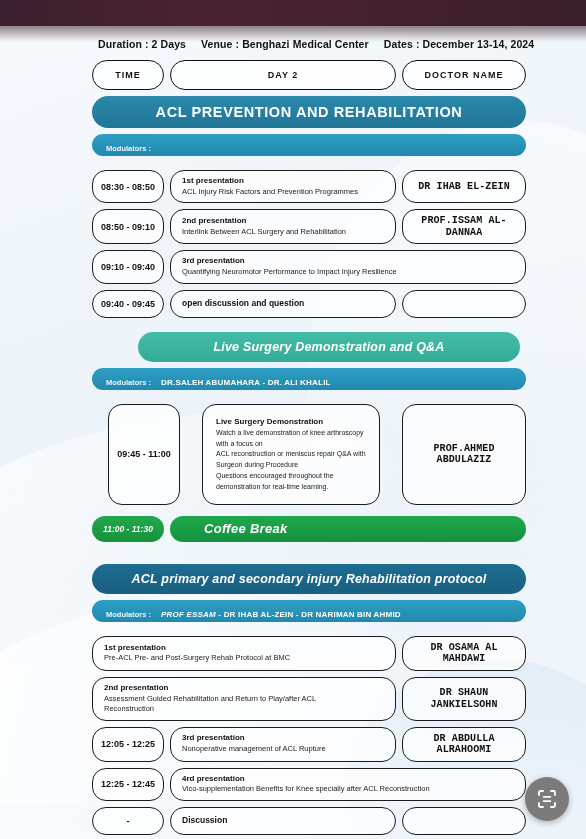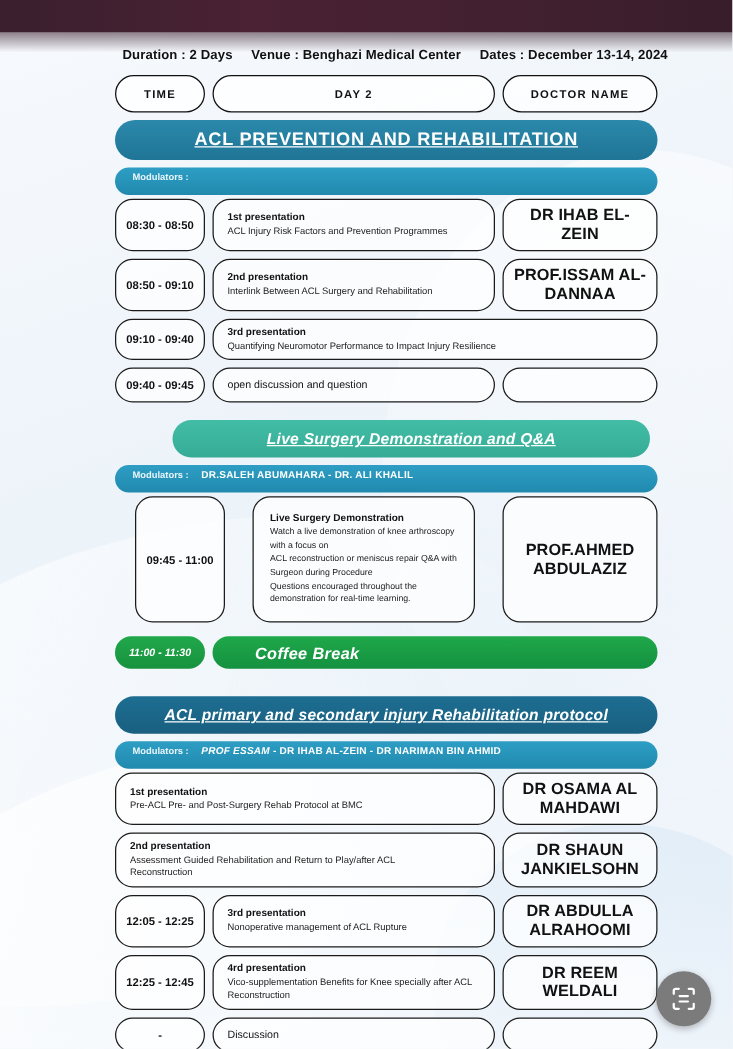--- a/index.html
+++ b/index.html
@@ -114,42 +114,43 @@
   }
   .pill.left { justify-content: flex-start; text-align: left; }
 
   .time-txt {
     font-size: 9px;
     font-weight: bold;
     color: #111;
     white-space: nowrap;
   }
   .doc-txt {
-    font-size: 13px;
+    font-size: 10px;
     font-weight: bold;
     color: #111;
     letter-spacing: 0.1px;
     line-height: 1.15;
+    font-family: Liberation Mono, monospace;
   }
   .topic-title {
     font-size: 8px;
     font-weight: bold;
     color: #111;
     line-height: 1.35;
   }
   .topic-sub {
     font-size: 7.5px;
     color: #222;
     line-height: 1.4;
     font-weight: normal;
   }
   .topic-plain {
     font-size: 8.5px;
     color: #111;
-    font-weight: normal;
+    font-weight: bold;
     line-height: 1.35;
   }
   .topic-body { padding-left: 4px; }
 
   
   .head-pill {
     border: 1.6px solid #111;
     border-radius: 16px;
     background: rgba(255,255,255,0.8);
     min-height: 30px;
@@ -168,21 +169,20 @@
     border-radius: 16px;
     min-height: 30px;
     display: flex;
     align-items: center;
     justify-content: center;
     color: #ffffff;
     font-weight: bold;
     margin-bottom: 6px;
     text-align: right;
     padding: 5px 12px;
-    text-decoration: underline;
   }
   .banner-main {
     background: linear-gradient(180deg, #2b89ab 0%, #1f7596 100%);
     font-size: 14.5px;
     letter-spacing: 0.6px;
     min-height: 32px;
   }
   .banner-dark {
     background: linear-gradient(180deg, #1d6e92 0%, #195f80 100%);
     font-size: 12.5px;
@@ -196,23 +196,23 @@
     letter-spacing: 0.2px;
     margin-left: 46px;
     margin-right: 6px;
   }
 
   .mods {
     background: linear-gradient(180deg, #2e9ec4 0%, #2189ae 100%);
     border-radius: 14px;
     min-height: 22px;
     display: flex;
-    align-items: flex-start;
+    align-items: flex-end;
     padding: 3px 14px;
-    margin-bottom: 3px;
+    margin-bottom: 14px;
     gap: 10px;
   }
   .mods-label {
     color: #e9f6fb;
     font-size: 7.5px;
     font-weight: bold;
     white-space: nowrap;
   }
   .mods-names {
     color: #ffffff;
@@ -446,23 +446,20 @@
     <div class="row">
       <div class="col-time pill">
           <span class="time-txt">12:25 - 12:45</span>
         </div>
       <div class="col-topic pill left">
         <div class="topic-body">
           <div class="topic-title">4rd presentation</div>
           <div class="topic-sub">Vico-supplementation Benefits for Knee specially after ACL Reconstruction</div>
         </div>
       </div>
-      <div class="col-doc pill">
-          <span class="doc-txt">DR REEM WELDALI</span>
-        </div>
     </div>
 
     <div class="row">
       <div class="col-time pill">
           <span class="time-txt">-</span>
         </div>
       <div class="col-topic pill left">
         <div class="topic-body">
           <div class="topic-plain">Discussion</div>
         </div>

